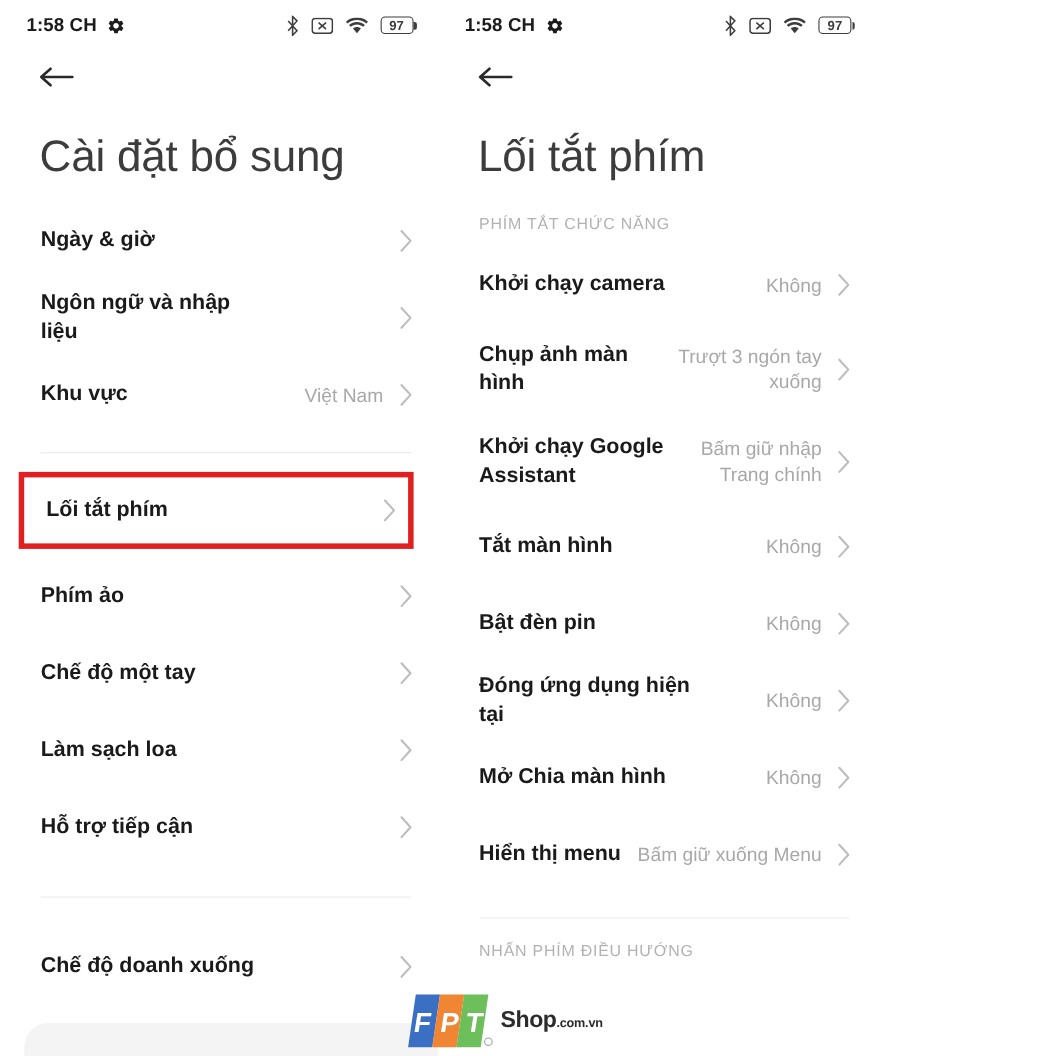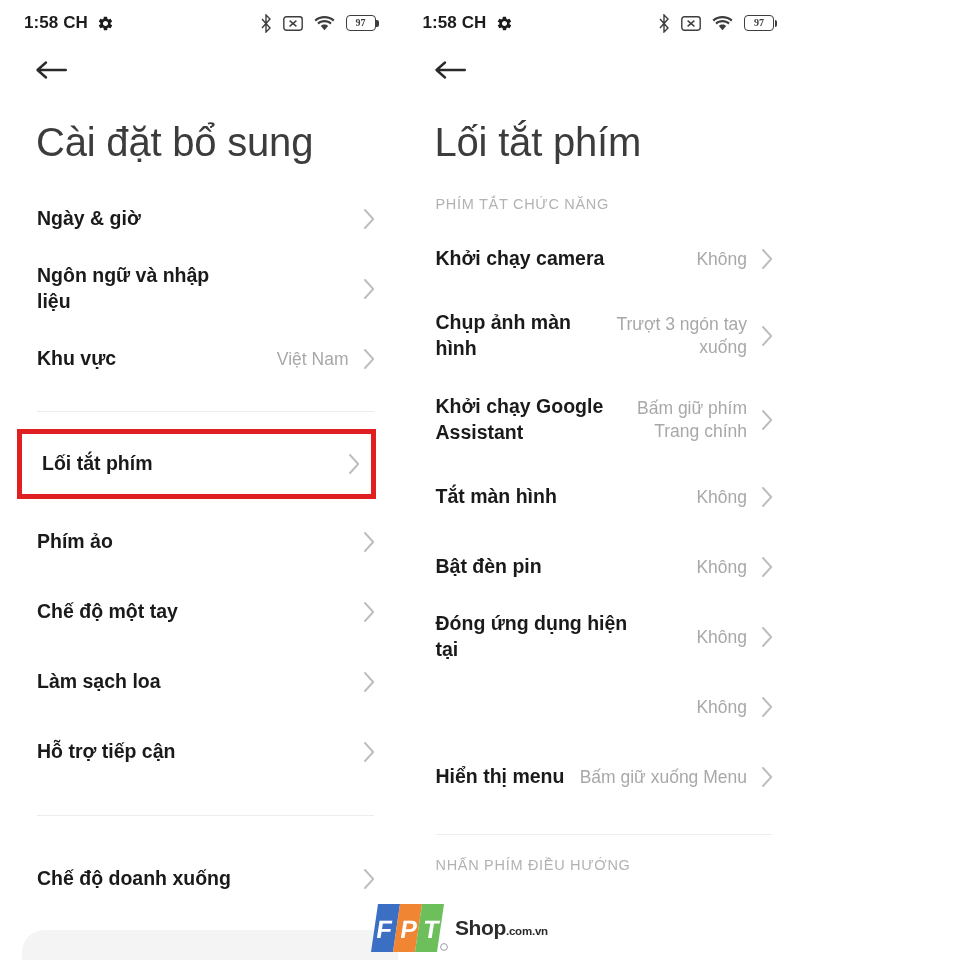--- a/index.html
+++ b/index.html
@@ -72,25 +72,24 @@
     content: "";
     position: absolute;
     right: -4px;
     top: 4px;
     width: 2.5px;
     height: 7px;
     background: #3d3d3d;
     border-radius: 0 2px 2px 0;
   }
   .battery span {
-    font-size: 10px;
+    font-size: 12px;
     font-weight: 700;
     color: #3d3d3d;
     line-height: 1;
-    font-family: Liberation Serif, serif;
   }
 
   
   .navbar {
     height: 52px;
     display: flex;
     align-items: center;
     padding-left: 34px;
   }
   .back-arrow {
@@ -435,21 +434,21 @@
         <span class="spacer"></span>
         <span class="value" style="max-width:240px;">Trượt 3 ngón tay xuống</span>
         <svg class="chev" viewBox="0 0 13 22">
             <path fill="none" stroke="#bdbdbd" stroke-width="1.9" stroke-linecap="round" stroke-linejoin="round" d="M2 2l8.2 9L2 20"></path>
           </svg>
       </div>
 
       <div class="row tall">
         <span class="label" style="max-width:200px;">Khởi chạy Google Assistant</span>
         <span class="spacer"></span>
-        <span class="value" style="max-width:185px;">Bấm giữ phím Trang chính</span>
+        <span class="value" style="max-width:185px;">Bấm giữ nhập Trang chính</span>
         <svg class="chev" viewBox="0 0 13 22">
             <path fill="none" stroke="#bdbdbd" stroke-width="1.9" stroke-linecap="round" stroke-linejoin="round" d="M2 2l8.2 9L2 20"></path>
           </svg>
       </div>
 
       <div class="row">
         <span class="label">Tắt màn hình</span>
         <span class="spacer"></span>
         <span class="value">Không</span>
         <svg class="chev" viewBox="0 0 13 22">
@@ -469,20 +468,21 @@
       <div class="row">
         <span class="label">Đóng ứng dụng hiện tại</span>
         <span class="spacer"></span>
         <span class="value">Không</span>
         <svg class="chev" viewBox="0 0 13 22">
             <path fill="none" stroke="#bdbdbd" stroke-width="1.9" stroke-linecap="round" stroke-linejoin="round" d="M2 2l8.2 9L2 20"></path>
           </svg>
       </div>
 
       <div class="row">
+        <span class="label">Mở Chia màn hình</span>
         <span class="spacer"></span>
         <span class="value">Không</span>
         <svg class="chev" viewBox="0 0 13 22">
             <path fill="none" stroke="#bdbdbd" stroke-width="1.9" stroke-linecap="round" stroke-linejoin="round" d="M2 2l8.2 9L2 20"></path>
           </svg>
       </div>
 
       <div class="row">
         <span class="label">Hiển thị menu</span>
         <span class="spacer"></span>

